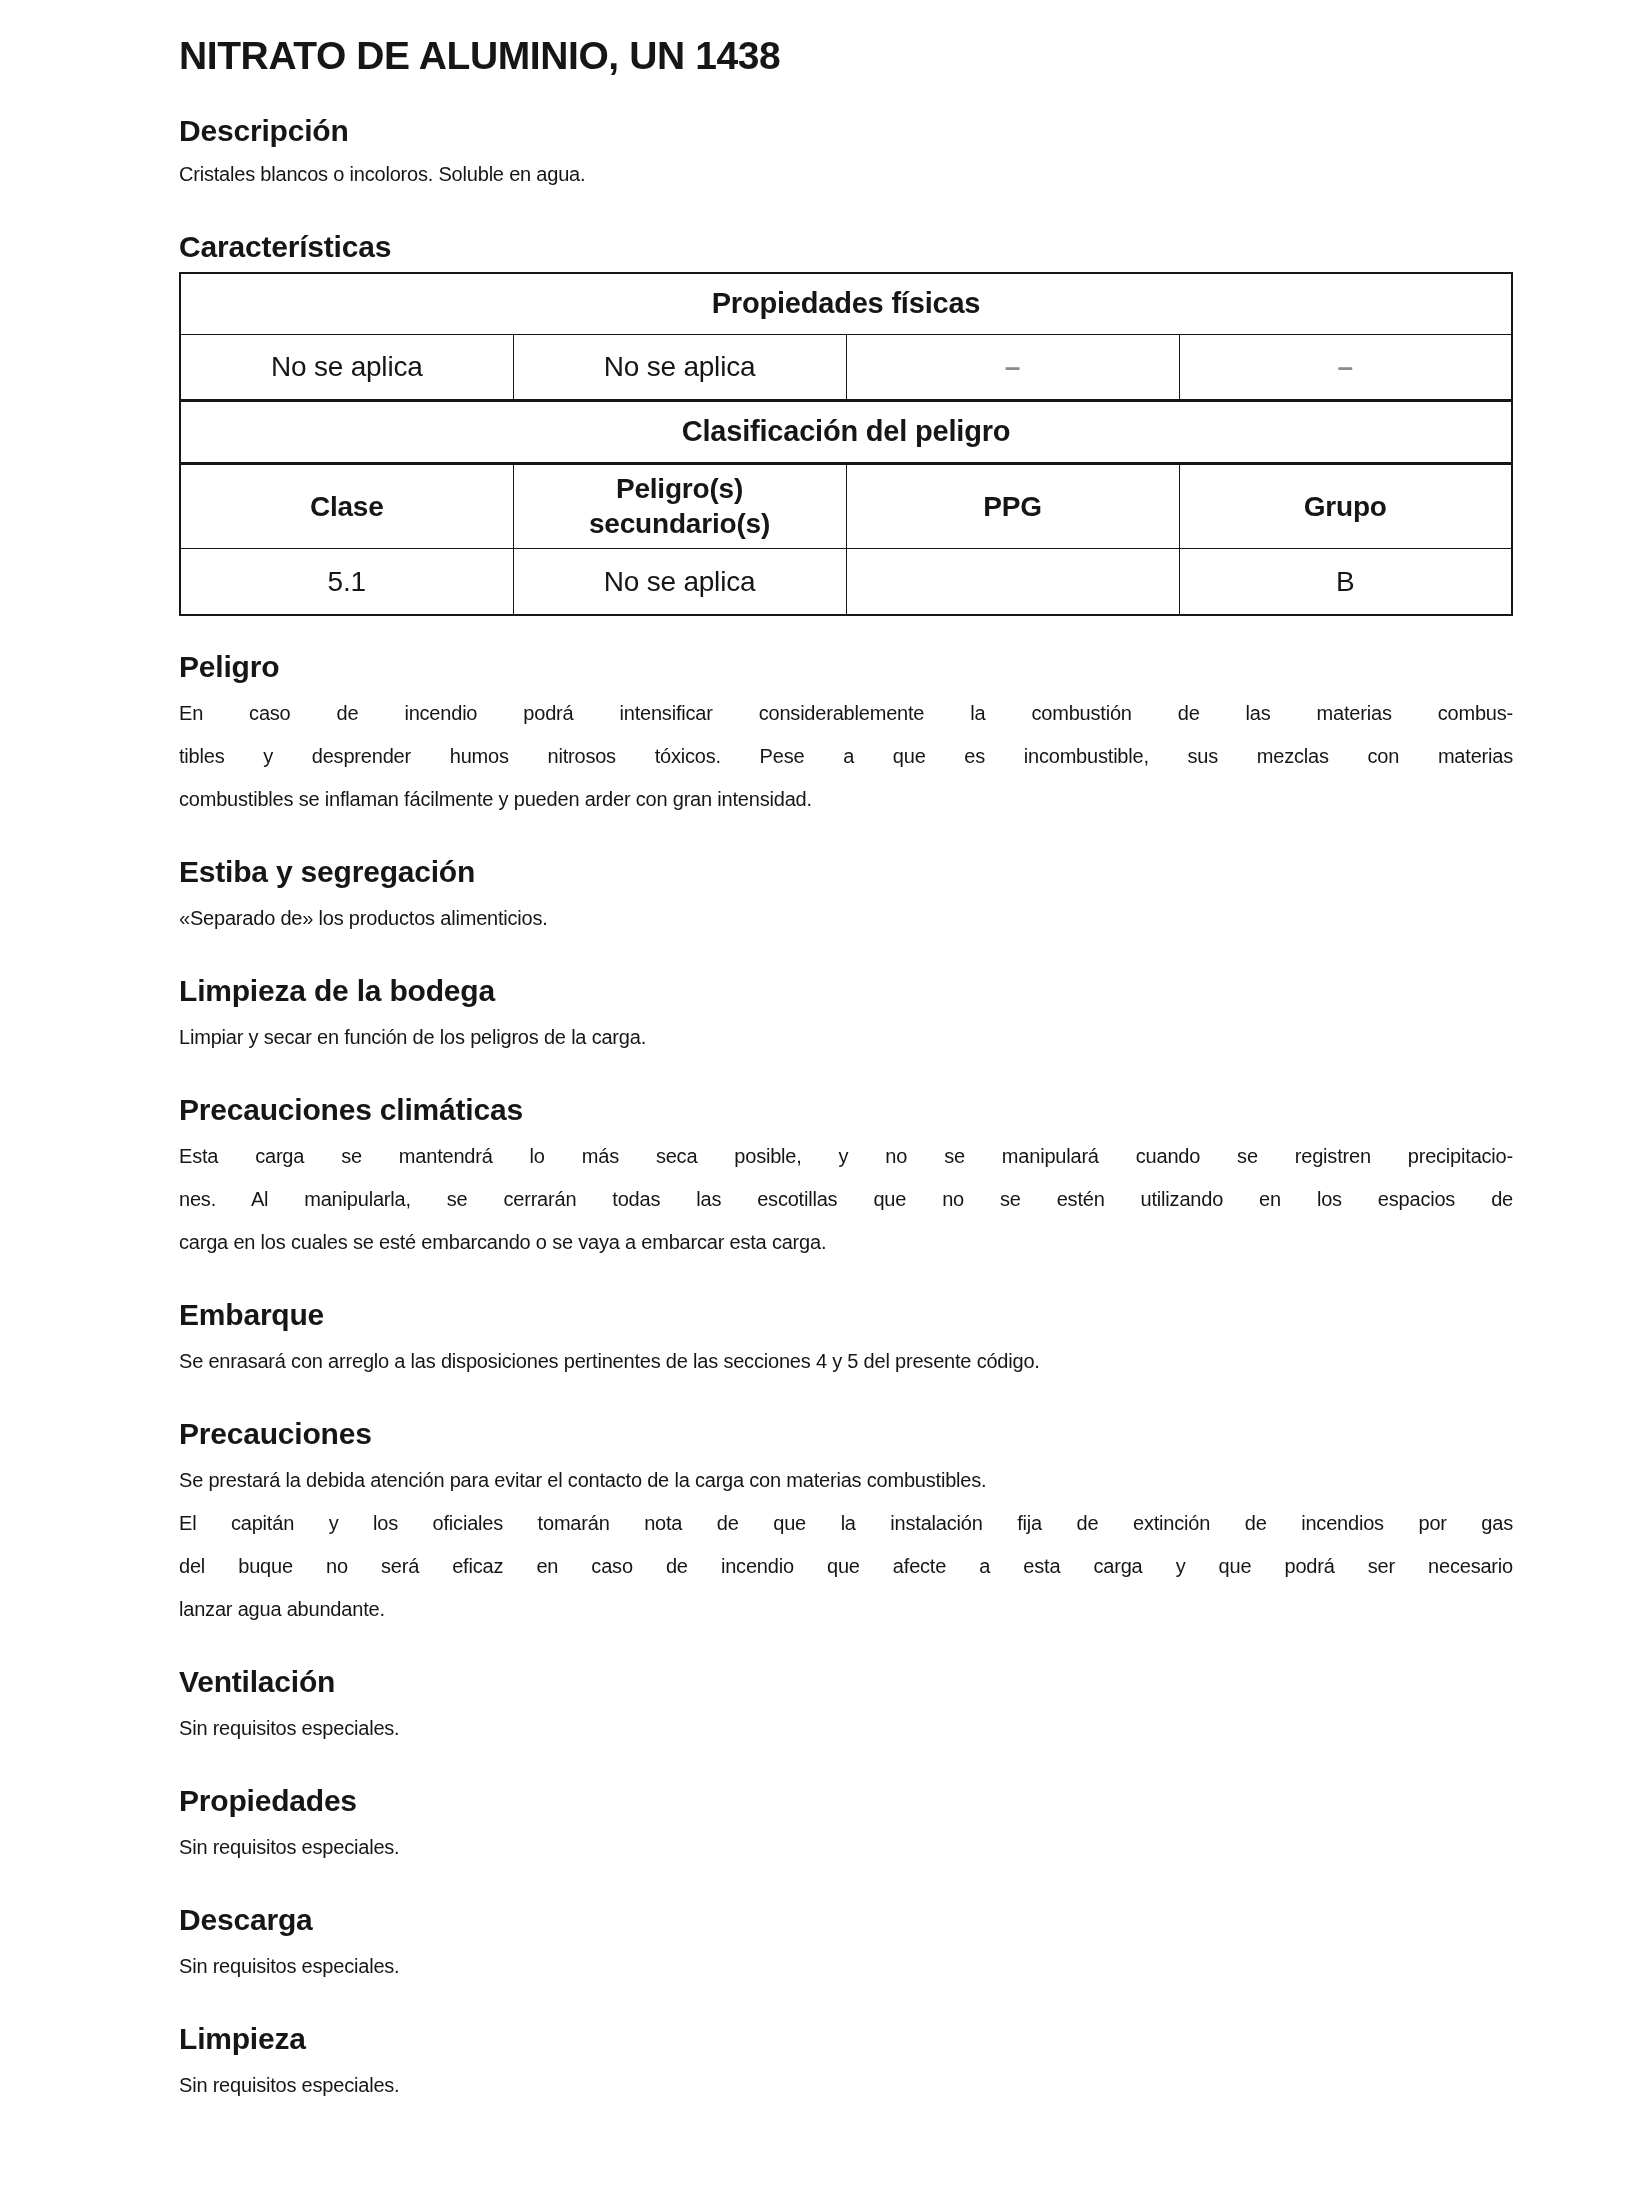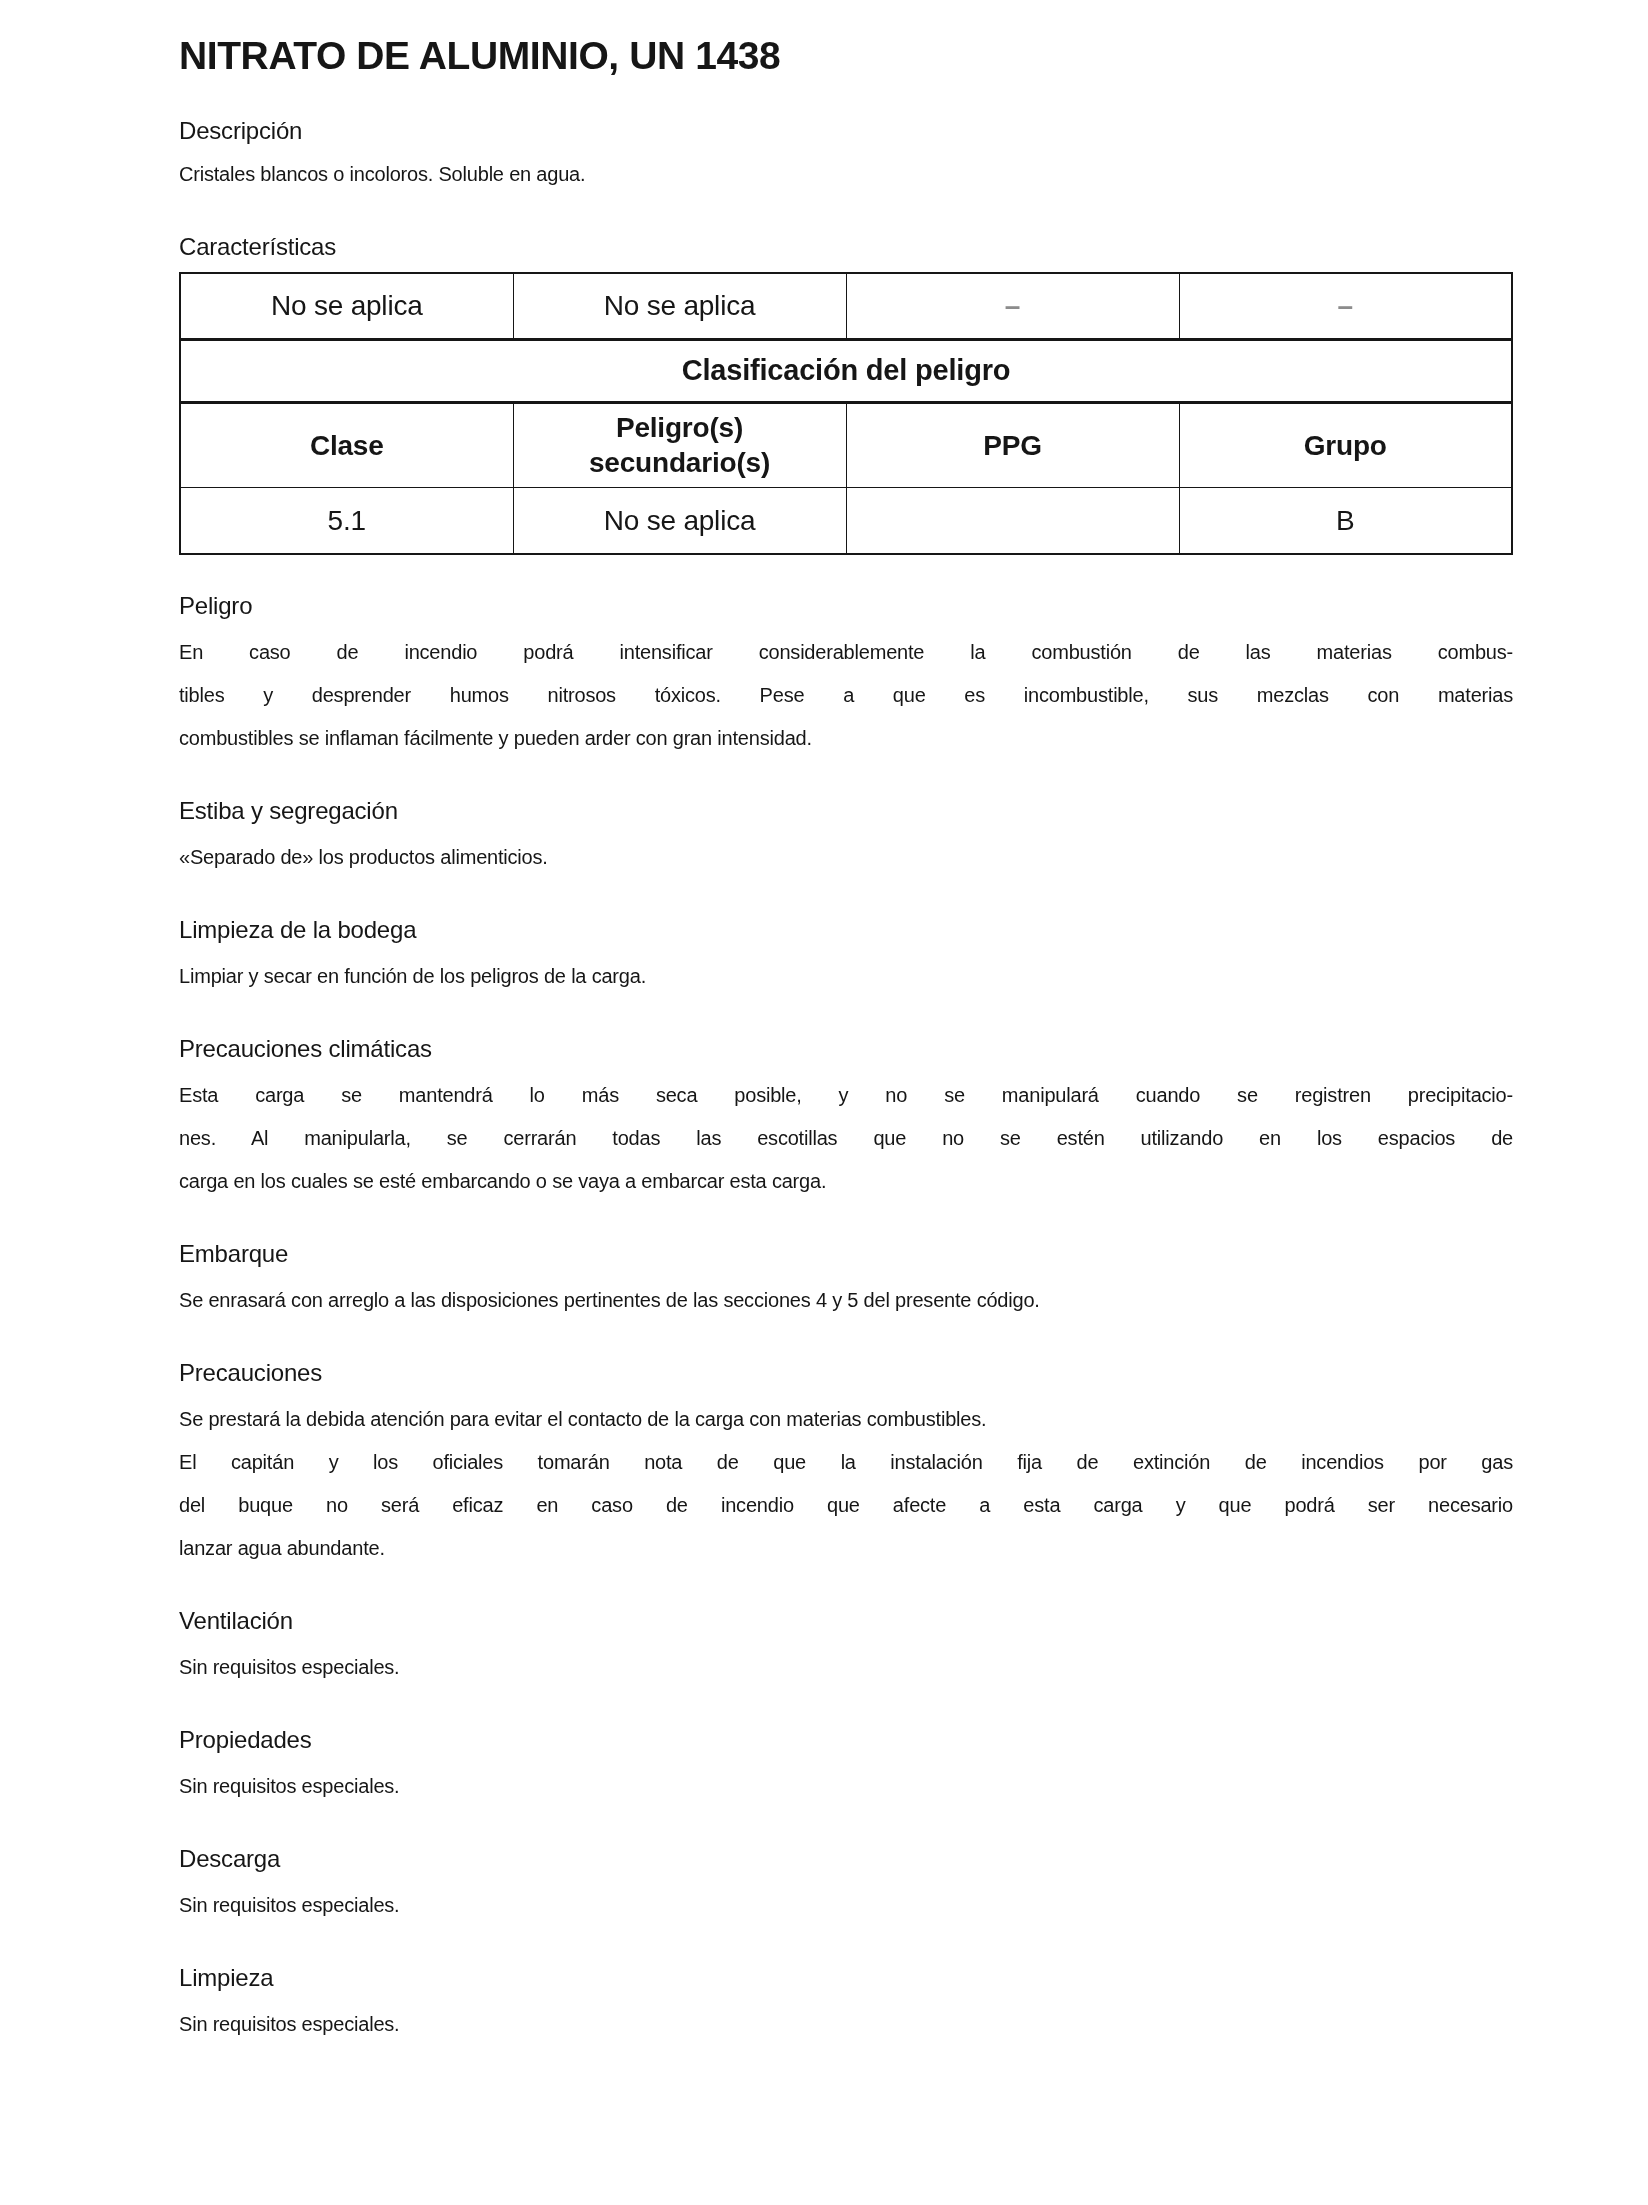--- a/index.html
+++ b/index.html
@@ -15,23 +15,23 @@
   }
   .title {
     margin: 0;
     font-size: 39px;
     line-height: 41px;
     font-weight: bold;
     letter-spacing: -0.4px;
   }
   .h2 {
     margin: 33px 0 8px 0;
-    font-size: 24px;
+    font-size: 30px;
     line-height: 35px;
-    font-weight: normal;
+    font-weight: bold;
   }
   .h2.first { margin-top: 37px; margin-bottom: 4.8px; }
   .para { margin: 0; }
   .line {
     font-size: 20px;
     line-height: 43px;
     white-space: normal;
   }
   .jline {
     font-size: 20px;
@@ -71,20 +71,23 @@
 
 <h2 class="h2 first">Descripción</h2>
 <div class="para">
   <div class="line">Cristales blancos o incoloros. Soluble en agua.</div>
 </div>
 
 <h2 class="h2">Características</h2>
 
 <table class="chars">
   <tbody>
+      <tr class="band band1">
+    <td colspan="4">Propiedades físicas</td>
+  </tr>
   <tr class="vals vals1">
     <td>No se aplica</td>
     <td>No se aplica</td>
     <td class="dash">–</td>
     <td class="dash">–</td>
   </tr>
   <tr class="band band2">
     <td colspan="4">Clasificación del peligro</td>
   </tr>
   <tr class="cols cols2">

